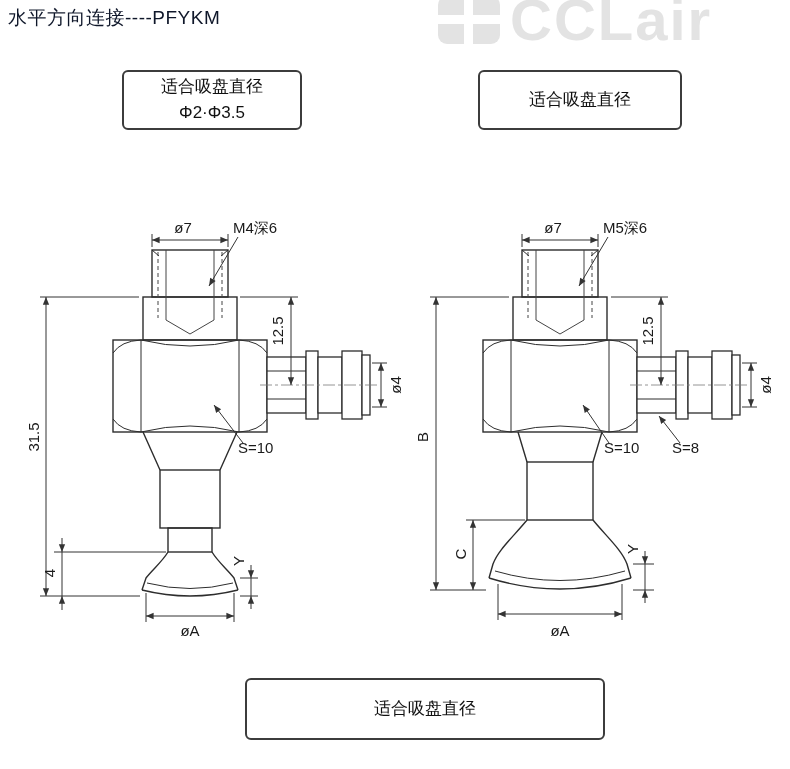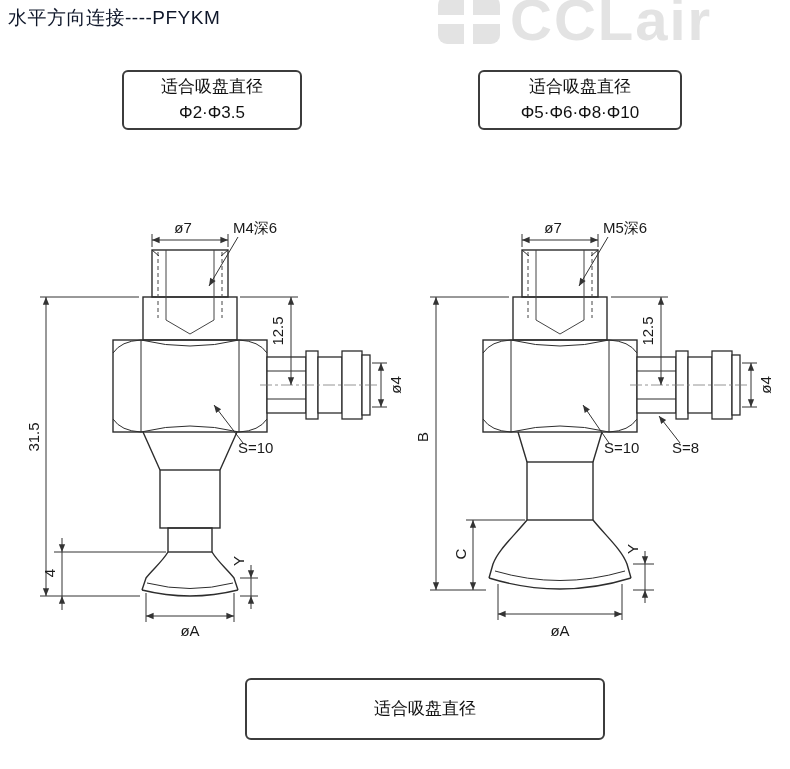--- a/index.html
+++ b/index.html
@@ -47,21 +47,20 @@
     <span class="wm-text">CCLair</span>
   </div>
 
   <div class="label-box" style="left:122px;top:70px;width:176px;height:56px">
     <span>适合吸盘直径</span>
     <span>Φ2·Φ3.5</span>
   </div>
 
   <div class="label-box" style="left:478px;top:70px;width:200px;height:56px">
     <span>适合吸盘直径</span>
-    <span>Φ5·Φ6·Φ8·Φ10</span>
   </div>
 
   <div class="label-box" style="left:245px;top:678px;width:356px;height:58px">
     <span>适合吸盘直径</span>
   </div>
 
   <svg class="drawing" width="790" height="769" viewBox="0 0 790 769">
     <defs>
       <marker id="arr" viewBox="0 0 10 10" refX="9.5" refY="5" markerWidth="8.5" markerHeight="8.5" orient="auto-start-reverse">
         <path d="M0.5,1.3 L9.5,5 L0.5,8.7 Z" fill="#333"></path>

